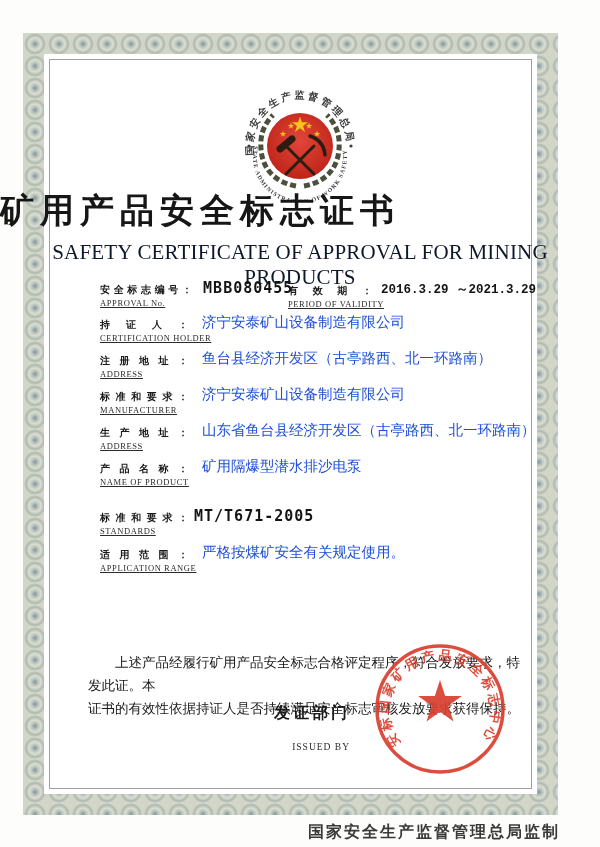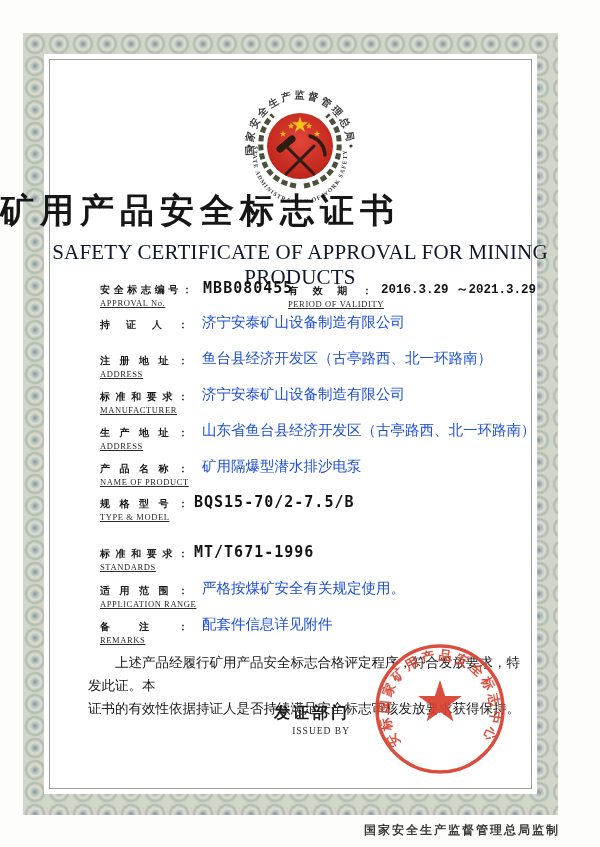--- a/index.html
+++ b/index.html
@@ -62,31 +62,31 @@
   .field-row.gap-before{margin-top:20px;}
 
   .declaration{
     position:absolute;top:651px;left:88px;width:432px;
     font-size:13.5px;line-height:23px;color:#181818;font-weight:500;
   }
   .decl-line1{text-indent:2em;}
 
   .issued{position:absolute;top:703px;left:274px;text-align:right;}
   .issued-zh{font-size:16px;font-weight:600;letter-spacing:3px;color:#1a1a1a;}
-  .issued-en{font-size:9.5px;letter-spacing:1px;color:#2b2b2b;margin-top:2px;
+  .issued-en{font-size:9.5px;letter-spacing:1px;color:#2b2b2b;margin-top:18px;
     font-family:"Liberation Serif","DejaVu Serif",serif;}
 
   .stamp{position:absolute;left:372px;top:641px;opacity:.92;}
   .stamp-date{
     position:absolute;left:378px;top:735px;font-size:14px;font-weight:600;
     letter-spacing:1px;color:#1c1c1c;
   }
 
   .footer{
-    position:absolute;top:822px;right:40px;font-size:12px;font-weight:700;
+    position:absolute;top:822px;right:40px;font-size:16px;font-weight:700;
     letter-spacing:2px;color:#3a3a3a;
   }
 </style>
 </head>
 <body>
 
 <div class="page">
 
   <div class="frame">
     <div class="frame-gap"></div>
@@ -151,52 +151,45 @@
           <span class="zh-label" style="width:84px">有效期：</span>
           <span class="validity-value">2016.3.29 ～2021.3.29</span>
         </div>
         <div class="sub-en">PERIOD OF VALIDITY</div>
       </div>
     </div>
 
     <div class="fields">
       <div class="field-row">
         <div><span class="zh-label">持证人：</span><span class="zh-value">济宁安泰矿山设备制造有限公司</span></div>
+        <div class="sub-en">CERTIFICATION HOLDER</div>
       </div>
       <div class="field-row">
         <div><span class="zh-label">注册地址：</span><span class="zh-value">鱼台县经济开发区（古亭路西、北一环路南）</span></div>
         <div class="sub-en">ADDRESS</div>
       </div>
       <div class="field-row">
         <div><span class="zh-label">标准和要求：</span><span class="zh-value">济宁安泰矿山设备制造有限公司</span></div>
         <div class="sub-en">MANUFACTURER</div>
       </div>
       <div class="field-row">
         <div><span class="zh-label">生产地址：</span><span class="zh-value">山东省鱼台县经济开发区（古亭路西、北一环路南）</span></div>
         <div class="sub-en">ADDRESS</div>
       </div>
       <div class="field-row">
         <div><span class="zh-label">产品名称：</span><span class="zh-value">矿用隔爆型潜水排沙电泵</span></div>
         <div class="sub-en">NAME OF PRODUCT</div>
       </div>
-      <div class="field-row">
-        <div><span class="zh-label">规格型号：</span><span class="mono-value">BQS15-70/2-7.5/B</span></div>
-        <div class="sub-en">TYPE &amp; MODEL</div>
-      </div>
       <div class="field-row gap-before">
-        <div><span class="zh-label">标准和要求：</span><span class="mono-value">MT/T671-1996</span></div>
+        <div><span class="zh-label">标准和要求：</span><span class="mono-value">MT/T671-2005</span></div>
         <div class="sub-en">STANDARDS</div>
       </div>
       <div class="field-row">
         <div><span class="zh-label">适用范围：</span><span class="zh-value">严格按煤矿安全有关规定使用。</span></div>
         <div class="sub-en">APPLICATION RANGE</div>
-      </div>
-      <div class="field-row">
-        <div><span class="zh-label">备注：</span><span class="zh-value">配套件信息详见附件</span></div>
-        <div class="sub-en">REMARKS</div>
       </div>
     </div>
 
     <div class="declaration">
       <div class="decl-line1">上述产品经履行矿用产品安全标志合格评定程序，符合发放要求，特发此证。本</div>
       <div>证书的有效性依据持证人是否持续满足安全标志审核发放要求获得保持。</div>
     </div>
 
     <div class="issued">
       <div class="issued-zh">发证部门</div>

